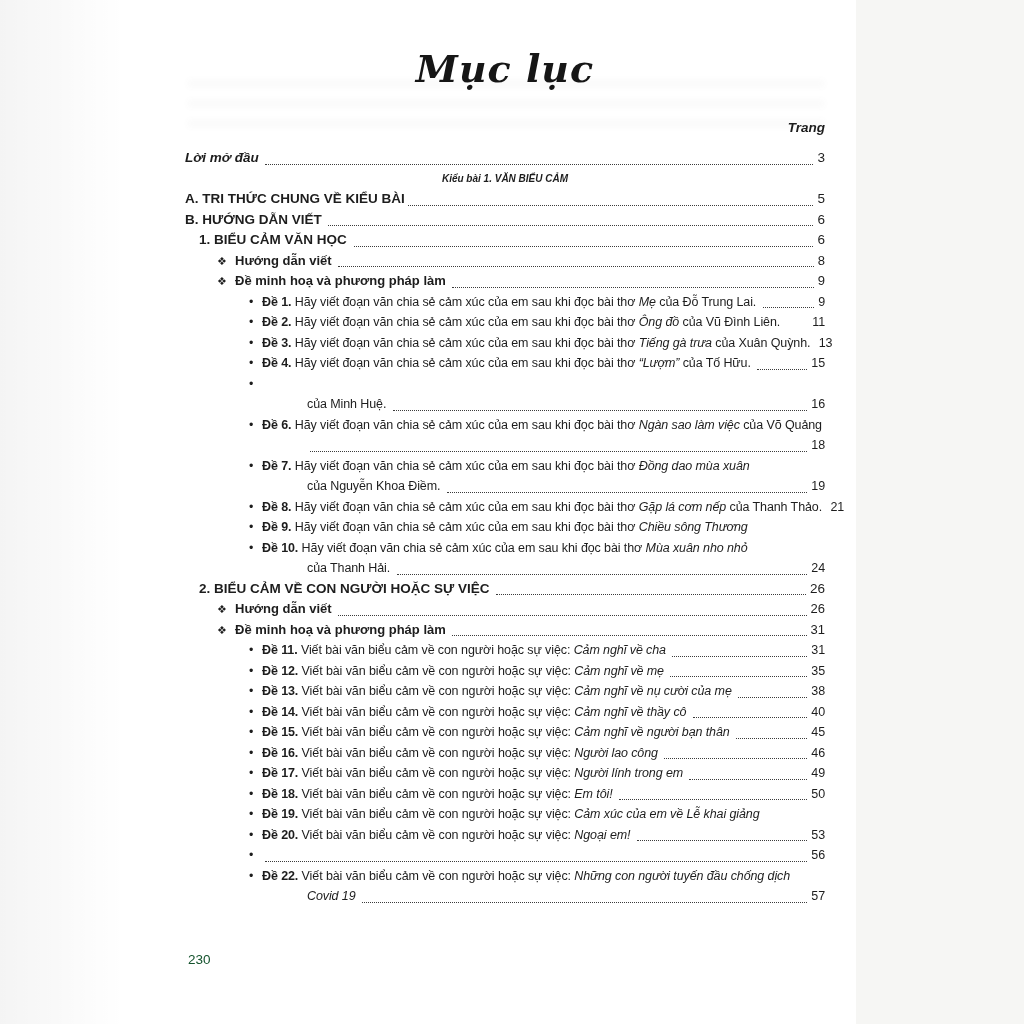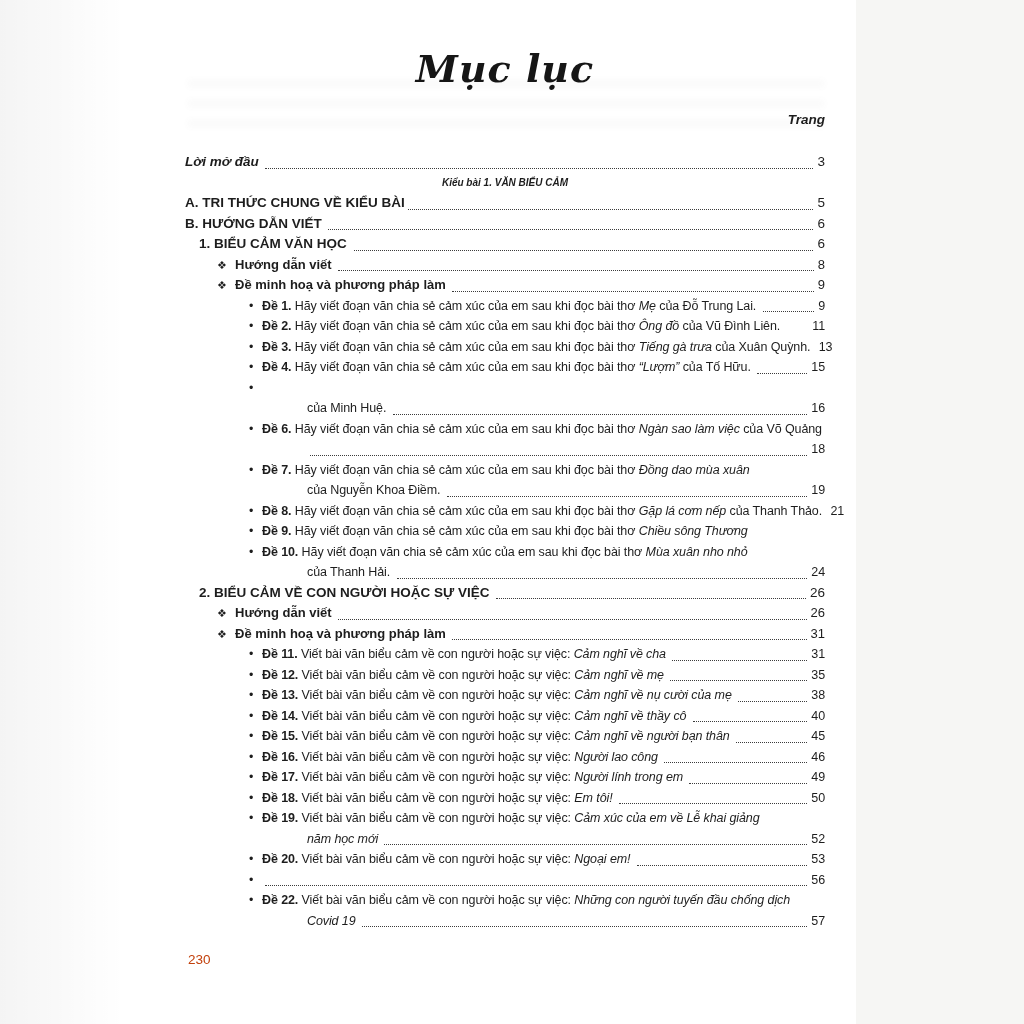--- a/index.html
+++ b/index.html
@@ -42,29 +42,29 @@
     text-align:center;
     font-family:"DejaVu Serif", serif;
     font-style:italic;
     font-weight:700;
     font-size:38px;
     line-height:46px;
     letter-spacing:1px;
     color:#161616;
   }
   .trang{
-    margin-top:20px;
+    margin-top:28px;
     text-align:right;
     font-weight:700;
     font-style:italic;
     font-size:13.5px;
     line-height:16px;
   }
   .toc{
-    margin-top:24px;
+    margin-top:12px;
     font-size:12.5px;
     line-height:20.5px;
     letter-spacing:-0.1px;
   }
   .line{display:flex;white-space:pre;}
   .line .txt{white-space:pre;flex:0 0 auto;}
   .run-r{font-weight:400;font-style:normal;}
   .run-b{font-weight:700;font-style:normal;}
   .run-i{font-style:italic;font-weight:400;}
   .run-bi{font-weight:700;font-style:italic;}
@@ -83,21 +83,21 @@
   .l2{padding-left:32px;}
   .l3{padding-left:64px;}
   .cont{padding-left:122px;}
   .center{justify-content:center;}
   
   .hdr{font-size:13.5px;letter-spacing:0;}
   .sub{font-size:13px;letter-spacing:0;}
   .centerhd{font-size:10px;letter-spacing:0;}
   .footer-num{
     position:absolute;left:188px;top:952px;
-    font-size:13.5px;color:#c2410c;
+    font-size:13.5px;color:#14532d;
   }
 </style>
 </head>
 <body>
 
 <div class="page">
   <div class="edge-left"></div>
   <div class="edge-right"></div>
   <div class="bleed"></div>
 
@@ -131,21 +131,20 @@
         <div class="line l2 sub"><span class="bullet diamond">❖</span><span class="txt"><span class="run-b">Đề minh hoạ và phương pháp làm </span></span><span class="fill dotted"></span><span class="pg">31</span></div>
         <div class="line l3"><span class="bullet">•</span><span class="txt"><span class="run-b">Đề 11. </span><span class="run-r">Viết bài văn biểu cảm về con người hoặc sự việc: </span><span class="run-i">Cảm nghĩ về cha </span></span><span class="fill dotted"></span><span class="pg">31</span></div>
         <div class="line l3"><span class="bullet">•</span><span class="txt"><span class="run-b">Đề 12. </span><span class="run-r">Viết bài văn biểu cảm về con người hoặc sự việc: </span><span class="run-i">Cảm nghĩ về mẹ </span></span><span class="fill dotted"></span><span class="pg">35</span></div>
         <div class="line l3"><span class="bullet">•</span><span class="txt"><span class="run-b">Đề 13. </span><span class="run-r">Viết bài văn biểu cảm về con người hoặc sự việc: </span><span class="run-i">Cảm nghĩ về nụ cười của mẹ </span></span><span class="fill dotted"></span><span class="pg">38</span></div>
         <div class="line l3"><span class="bullet">•</span><span class="txt"><span class="run-b">Đề 14. </span><span class="run-r">Viết bài văn biểu cảm về con người hoặc sự việc: </span><span class="run-i">Cảm nghĩ về thầy cô </span></span><span class="fill dotted"></span><span class="pg">40</span></div>
         <div class="line l3"><span class="bullet">•</span><span class="txt"><span class="run-b">Đề 15. </span><span class="run-r">Viết bài văn biểu cảm về con người hoặc sự việc: </span><span class="run-i">Cảm nghĩ về người bạn thân </span></span><span class="fill dotted"></span><span class="pg">45</span></div>
         <div class="line l3"><span class="bullet">•</span><span class="txt"><span class="run-b">Đề 16. </span><span class="run-r">Viết bài văn biểu cảm về con người hoặc sự việc: </span><span class="run-i">Người lao công </span></span><span class="fill dotted"></span><span class="pg">46</span></div>
         <div class="line l3"><span class="bullet">•</span><span class="txt"><span class="run-b">Đề 17. </span><span class="run-r">Viết bài văn biểu cảm về con người hoặc sự việc: </span><span class="run-i">Người lính trong em </span></span><span class="fill dotted"></span><span class="pg">49</span></div>
         <div class="line l3"><span class="bullet">•</span><span class="txt"><span class="run-b">Đề 18. </span><span class="run-r">Viết bài văn biểu cảm về con người hoặc sự việc: </span><span class="run-i">Em tôi! </span></span><span class="fill dotted"></span><span class="pg">50</span></div>
         <div class="line l3"><span class="bullet">•</span><span class="txt"><span class="run-b">Đề 19. </span><span class="run-r">Viết bài văn biểu cảm về con người hoặc sự việc: </span><span class="run-i">Cảm xúc của em về Lễ khai giảng</span></span><span class="fill"></span></div>
-        <div class="line cont"><span class="txt"><span class="run-i">năm học mới </span></span><span class="fill dotted"></span><span class="pg">52</span></div>
         <div class="line l3"><span class="bullet">•</span><span class="txt"><span class="run-b">Đề 20. </span><span class="run-r">Viết bài văn biểu cảm về con người hoặc sự việc: </span><span class="run-i">Ngoại em! </span></span><span class="fill dotted"></span><span class="pg">53</span></div>
         <div class="line l3"><span class="bullet">•</span><span class="fill dotted"></span><span class="pg">56</span></div>
         <div class="line l3"><span class="bullet">•</span><span class="txt"><span class="run-b">Đề 22. </span><span class="run-r">Viết bài văn biểu cảm về con người hoặc sự việc: </span><span class="run-i">Những con người tuyến đầu chống dịch</span></span><span class="fill"></span></div>
         <div class="line cont"><span class="txt"><span class="run-i">Covid 19 </span></span><span class="fill dotted"></span><span class="pg">57</span></div>
       </div>
   </div>
 
   <div class="footer-num">230</div>
 </div>
 

